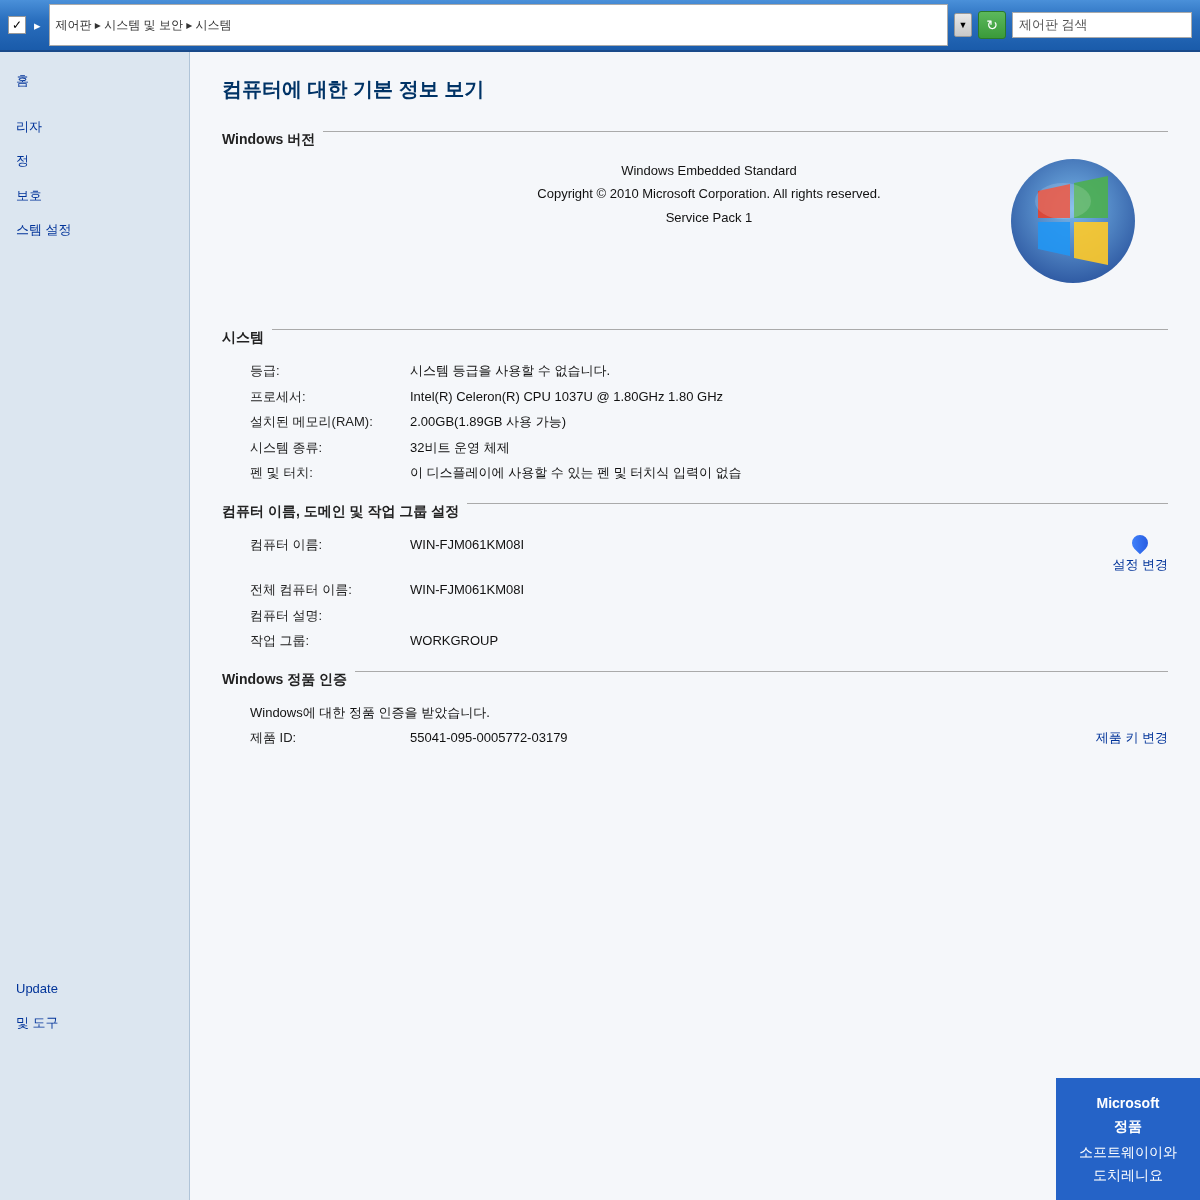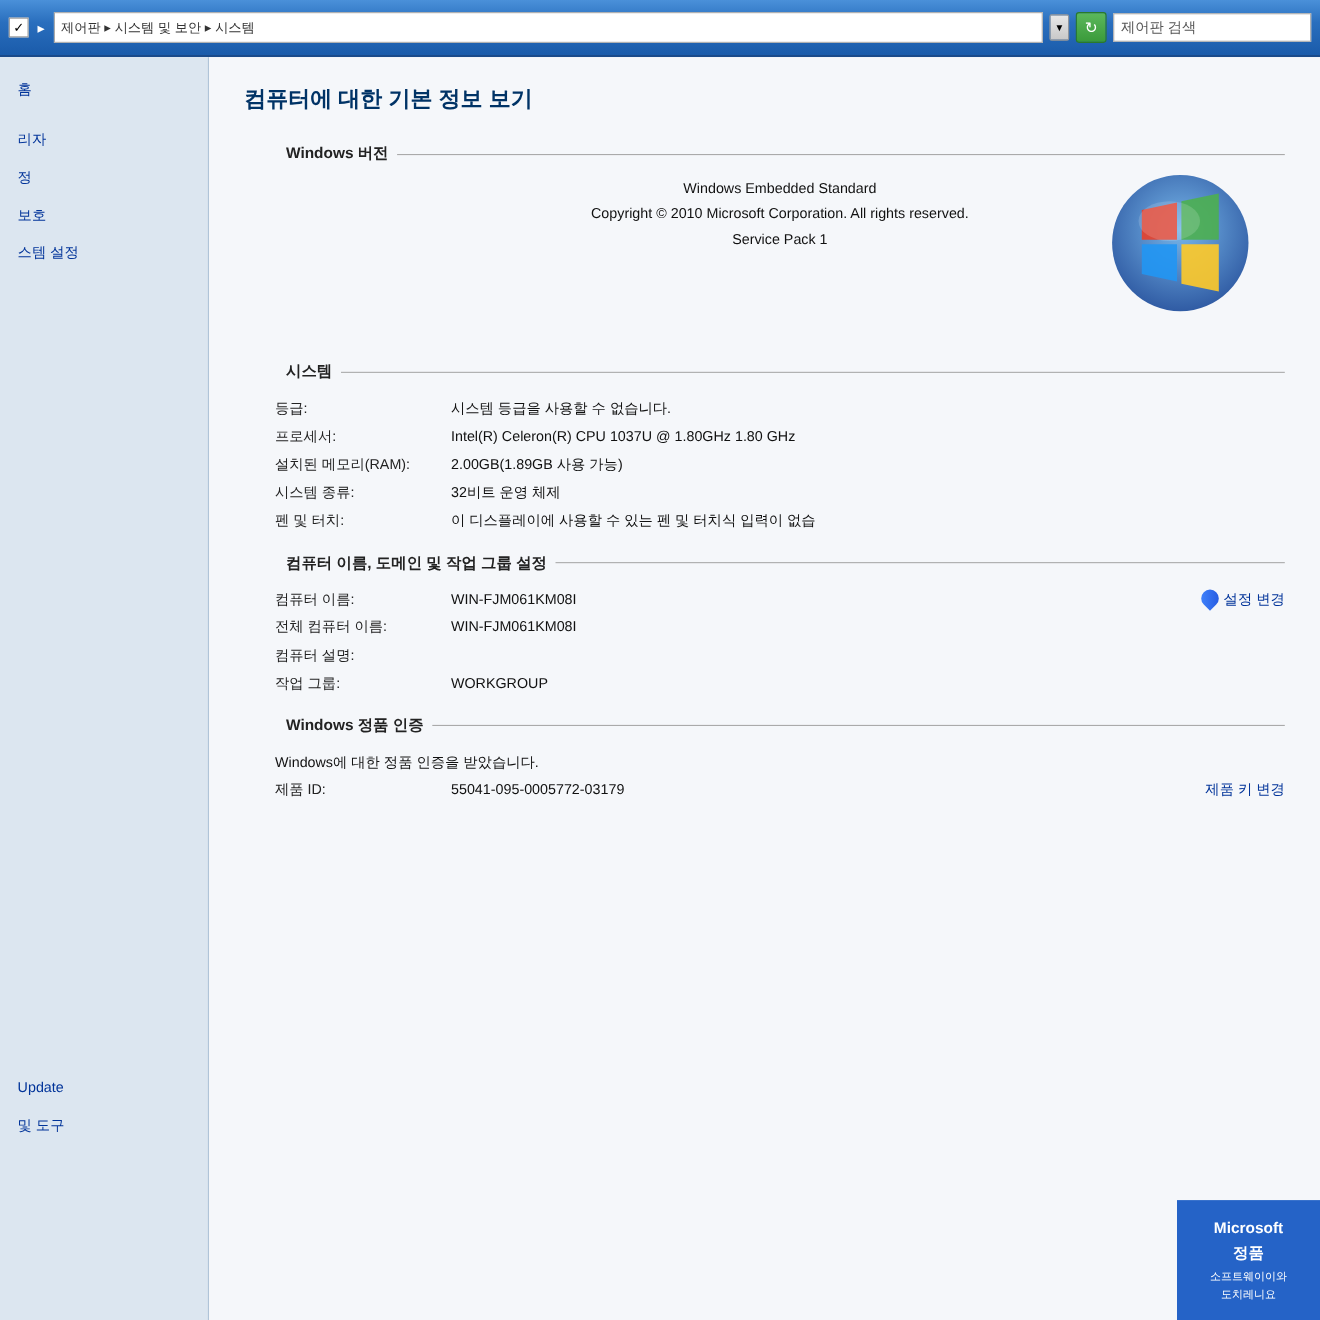--- a/index.html
+++ b/index.html
@@ -26,21 +26,21 @@
       background: white;
       border: 1px solid #999;
       display: flex; align-items: center; justify-content: center;
       font-size: 12px;
       flex-shrink: 0;
     }
     .address-bar {
       flex: 1;
       background: white;
       border: 1px solid #aaa;
-      height: 28px;
+      height: 42px;
       display: flex;
       align-items: center;
       padding: 0 6px;
       font-size: 12px;
       color: #333;
       overflow: hidden;
     }
     .address-bar-arrow {
       background: linear-gradient(to bottom, #e8e8e8, #c8c8c8);
       border: 1px solid #999;
@@ -103,24 +103,23 @@
     .page-title {
       font-size: 20px;
       font-weight: bold;
       color: #003366;
       margin-bottom: 28px;
     }
 
     
     .section-header {
       display: flex;
-      align-items: center;
+      align-items: flex-start;
       margin-bottom: 14px;
       margin-top: 20px;
-      margin-left: 38px;
     }
     .section-label {
       font-size: 14px;
       font-weight: bold;
       color: #222;
       white-space: nowrap;
       margin-right: 8px;
     }
     .section-line {
       flex: 1;
@@ -156,20 +155,21 @@
 
     
     .settings-change {
       display: inline-flex;
       align-items: center;
       gap: 4px;
       color: #003399;
       font-size: 13px;
       cursor: pointer;
       margin-left: 30px;
+      flex-direction: column;
     }
     .shield-icon {
       width: 16px;
       height: 16px;
       background: linear-gradient(135deg, #4488ff 0%, #2255dd 100%);
       border-radius: 50% 50% 50% 0;
       transform: rotate(-45deg);
       flex-shrink: 0;
     }
 
@@ -329,22 +329,22 @@
         <div class="info-row">
           <span class="info-label">제품 ID:</span>
           <span class="info-value">55041-095-0005772-03179</span>
           <span style="margin-left:24px; color:#003399; font-size:13px; cursor:pointer;">제품 키 변경</span>
         </div>
       </div>
 
     </div>
   </div>
 
-  <div style="position:absolute; right:0; bottom:0; background:#2563c7; color:white; width:130px; padding:14px 10px; font-size:14px; font-weight:bold; text-align:center; line-height:1.6;">
+  <div style="position:absolute; right:0; bottom:0; background:#2563c7; color:white; width:144px; padding:14px 10px; font-size:14px; font-weight:bold; text-align:center; line-height:1.6;">
     <div>Microsoft</div>
     <div>정품</div>
-    <div style="font-size:10px; font-weight:normal; margin-top:4px;">
+    <div style="font-size:14px; font-weight:normal; margin-top:4px;">
       <div>소프트웨이이와</div>
       <div>도치레니요</div>
     </div>
   </div>
 
 </div>
 
 </body></html>

